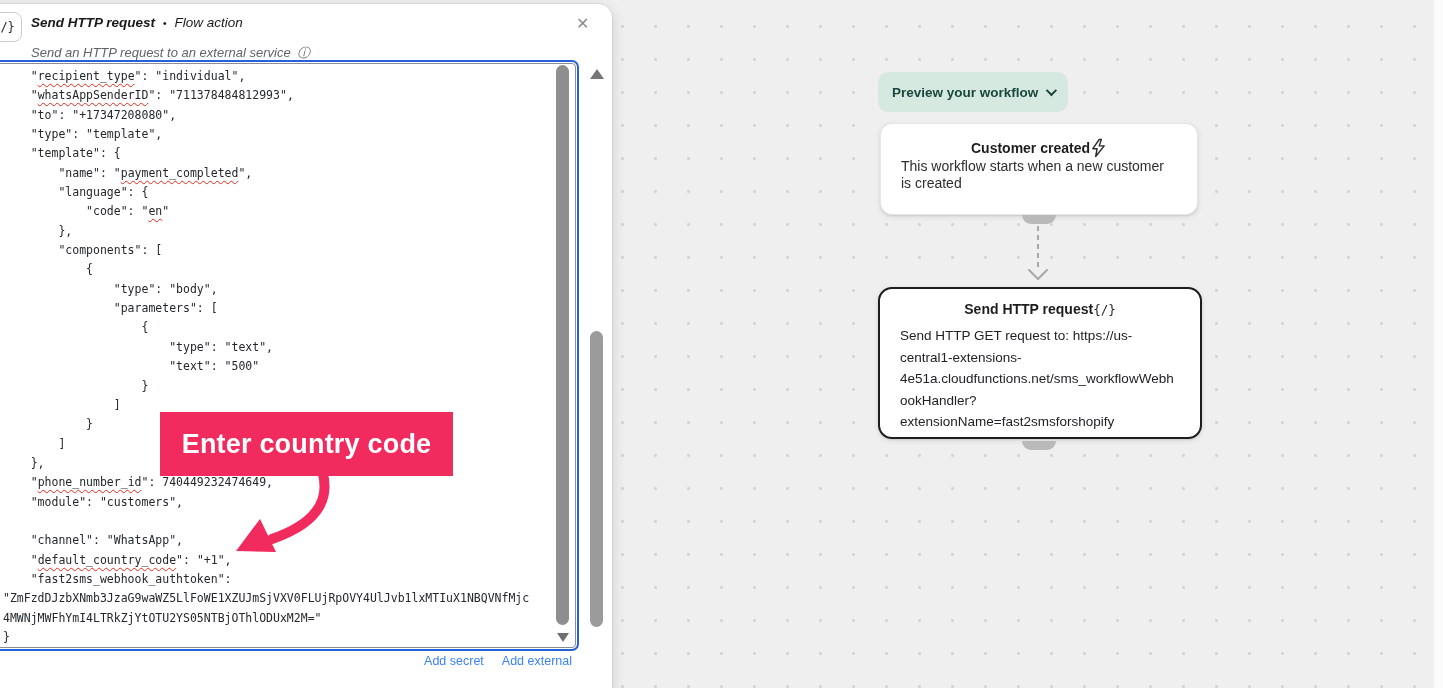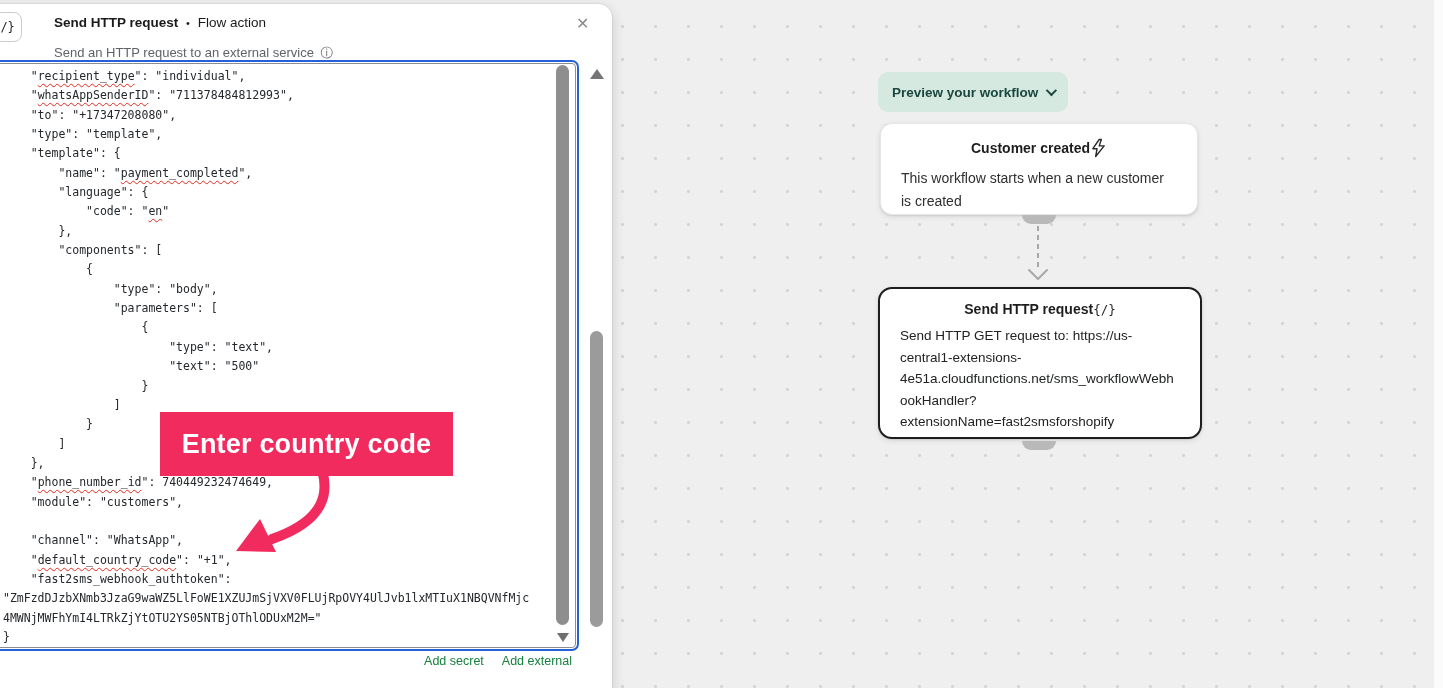--- a/index.html
+++ b/index.html
@@ -22,21 +22,21 @@
     background:#ffffff; border-radius:14px;
     box-shadow:0 0 0 1px rgba(0,0,0,.05), 0 4px 14px rgba(0,0,0,.16);
   }
   .panel-header { position:absolute; left:0; top:0; width:100%; height:56px; }
   .hdr-icon {
     position:absolute; left:0; top:8px; width:36px; height:30px;
     border:1px solid #c9cccf; border-radius:8px;
     font-family:"DejaVu Sans Mono", monospace; font-size:12px; color:#1f1f1f;
     display:flex; align-items:center; justify-content:center; background:#fff;
   }
-  .hdr-titles { position:absolute; left:68px; top:10px; }
+  .hdr-titles { position:absolute; left:45px; top:10px;font-style:italic; }
   .hdr-title-row { font-size:13.5px; color:#1a1a1a; line-height:18px; }
   .hdr-title-row .t { font-weight:bold; }
   .hdr-title-row .sep { margin:0 4px; font-size:11px; }
   .hdr-desc { font-size:13px; color:#5f6368; line-height:17px; margin-top:12px; }
   .info-i { font-size:12.5px; color:#5f6368; margin-left:3px; }
   .close-btn { position:absolute; left:590px; top:12px; font-size:16px; color:#8a8a8a; cursor:pointer; line-height:16px; }
 
   
   .code-area {
     position:absolute; left:8px; top:59px; width:582px; height:585px;
@@ -55,21 +55,21 @@
     text-underline-offset:2.5px;
   }
   
   .ta-thumb { position:absolute; left:570px; top:61px; width:13px; height:560px; background:#8e8e8e; border-radius:7px; }
   .ta-down { position:absolute; left:571px; top:629px; width:0; height:0; border-left:6px solid transparent; border-right:6px solid transparent; border-top:9px solid #6f6f6f; }
   
   .pn-up { position:absolute; left:604px; top:65px; width:0; height:0; border-left:7px solid transparent; border-right:7px solid transparent; border-bottom:10px solid #757575; }
   .pn-thumb { position:absolute; left:604px; top:327px; width:13px; height:296px; background:#9b9b9b; border-radius:7px; }
 
   .panel-footer { position:absolute; left:0; top:650px; width:100%; padding-right:40px; display:flex; justify-content:flex-end; gap:18px; }
-  .footer-link { font-size:12.5px; color:#15803d; cursor:pointer; }
+  .footer-link { font-size:12.5px; color:#3b82f6; cursor:pointer; }
 
   
   .annotation-box {
     position:absolute; left:160px; top:412px; width:293px; height:64px;
     background:#f12b5e; color:#ffffff; font-weight:bold; font-size:27px;
     display:flex; align-items:center; justify-content:center; z-index:6;
     letter-spacing:0.2px;
   }
   .annotation-arrow { position:absolute; left:200px; top:455px; z-index:6; }
 
@@ -78,21 +78,21 @@
     position:absolute; left:878px; top:72px; height:40px; padding:13px 14px;
     background:#d5e9e1; border-radius:10px; display:flex; align-items:center; gap:8px;
     color:#1a473e; font-weight:bold; font-size:13.5px; cursor:pointer;
   }
   .chev { width:8px; height:8px; border-right:2px solid #1a473e; border-bottom:2px solid #1a473e; transform:rotate(45deg) translateY(-2px); }
 
   .card { position:absolute; background:#fff; border-radius:12px; box-shadow:0 1px 2px rgba(0,0,0,.1), 0 2px 6px rgba(0,0,0,.08); }
   .trigger-card { left:880px; top:123px; width:318px; height:92px; padding:14px 20px; border:1px solid #e6e6e6; }
   .card-title-row { display:flex; justify-content:center; align-items:center; }
   .card-title { font-weight:bold; font-size:14px; color:#1d1d1d; }
-  .card-body { margin-top:9px; font-size:14px; line-height:23px; color:#2e2e2e; }
+  .card-body { font-size:14px; line-height:17px; color:#2e2e2e; }
   .bolt-svg { display:block; }
 
   .action-card { left:878px; top:287px; width:324px; height:152px; padding:12px 20px; border:2px solid #1c1d1d; border-radius:14px; }
   .action-icon { font-family:"DejaVu Sans Mono",monospace; font-size:12.5px; color:#1d1d1d; }
   .action-body { margin-top:8px; font-size:13.5px; line-height:21.5px; color:#202223; overflow-wrap:anywhere; }
   .action-body .b { font-weight:normal; }
 
   .stub { position:absolute; width:34px; height:9px; background:#b9b9b9; border-radius:0 0 9px 9px; }
   .stub-a { left:1022px; top:215px; }
   .stub-b { left:1022px; top:441px; }

